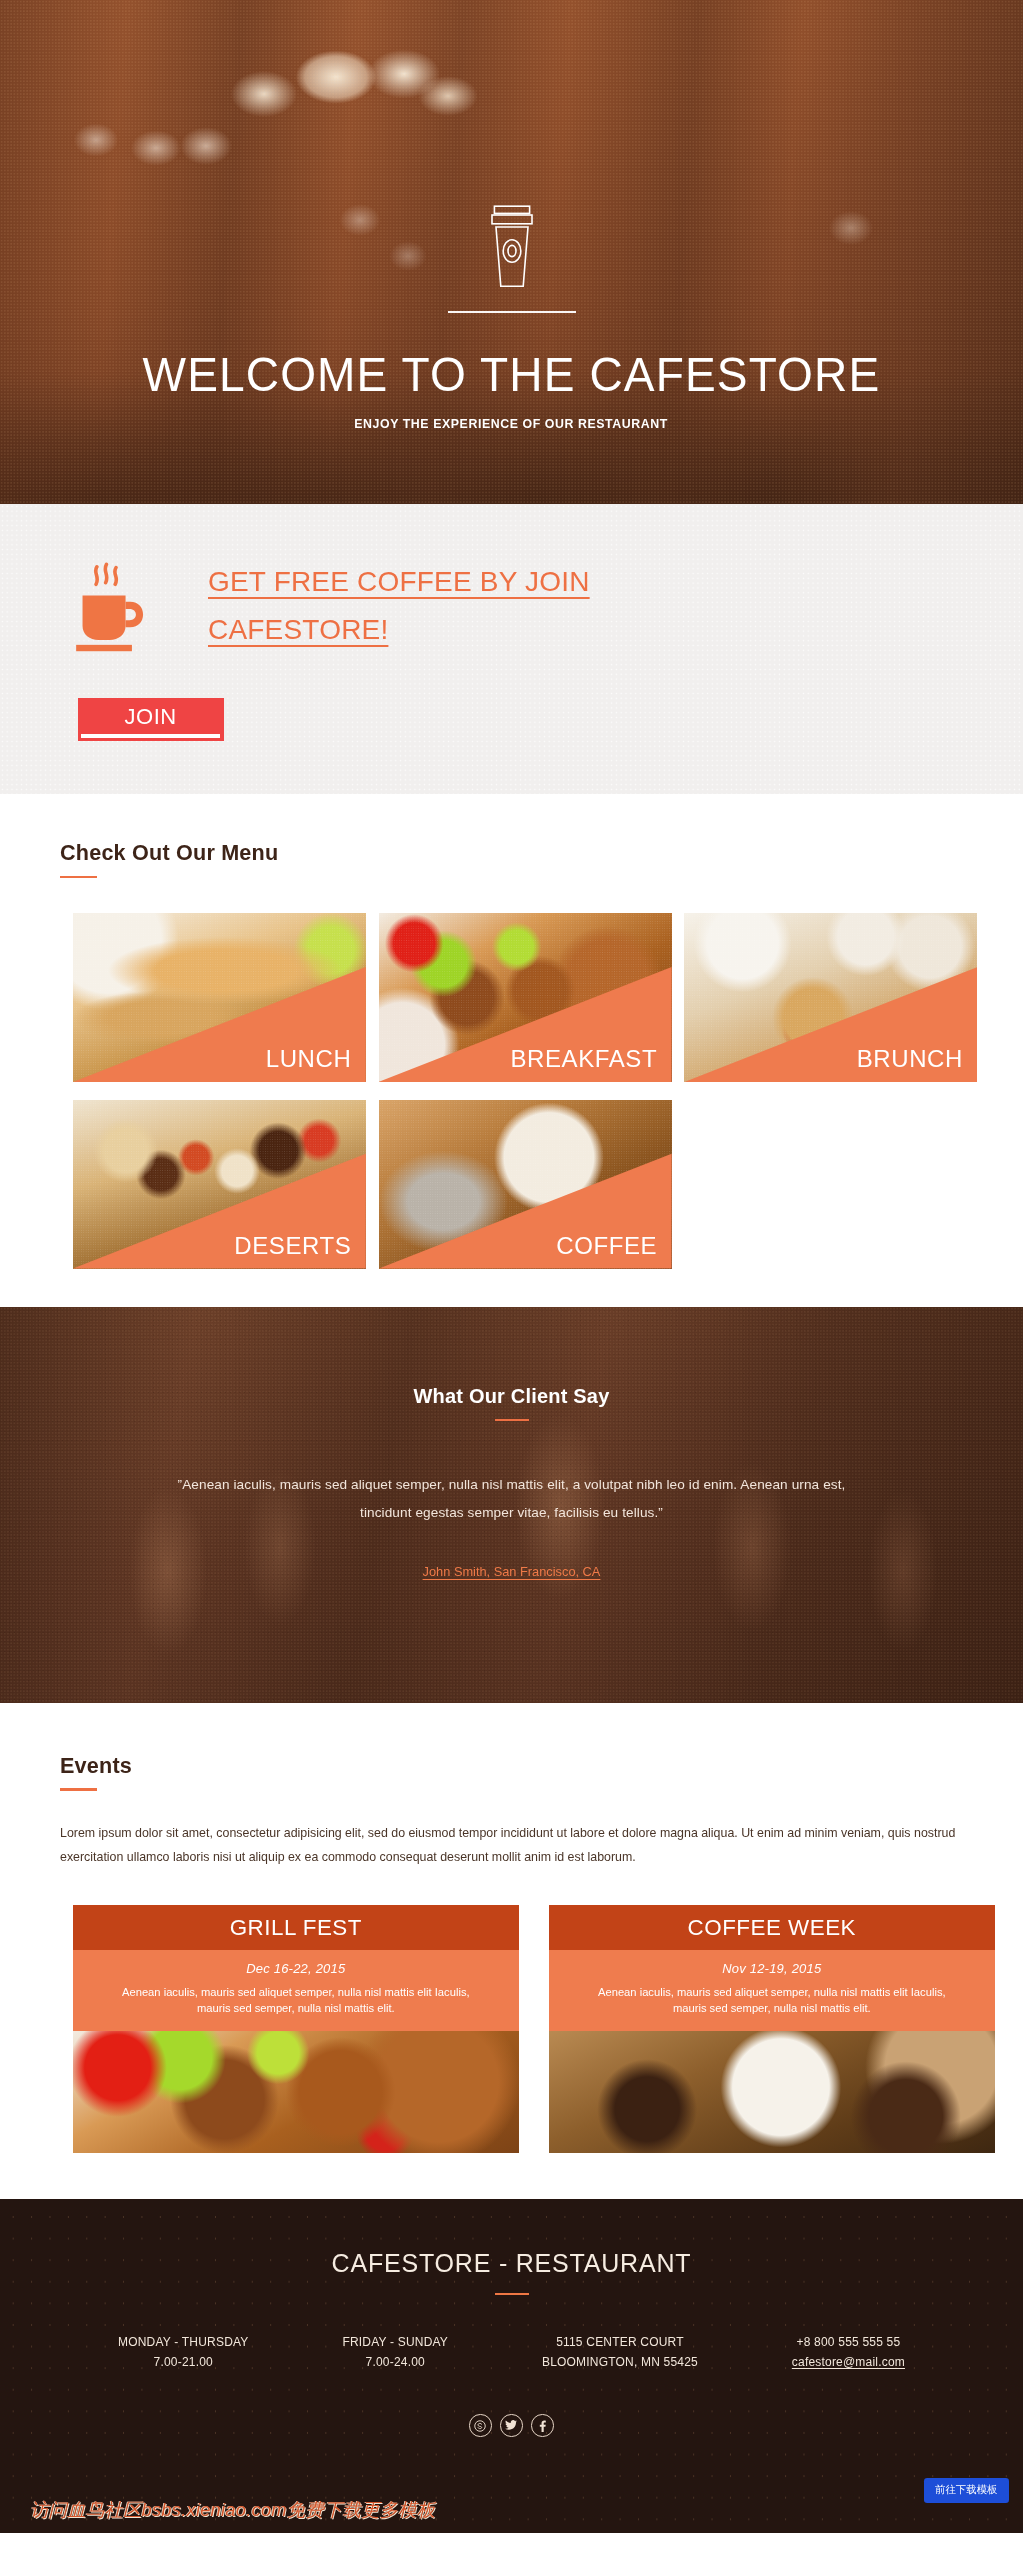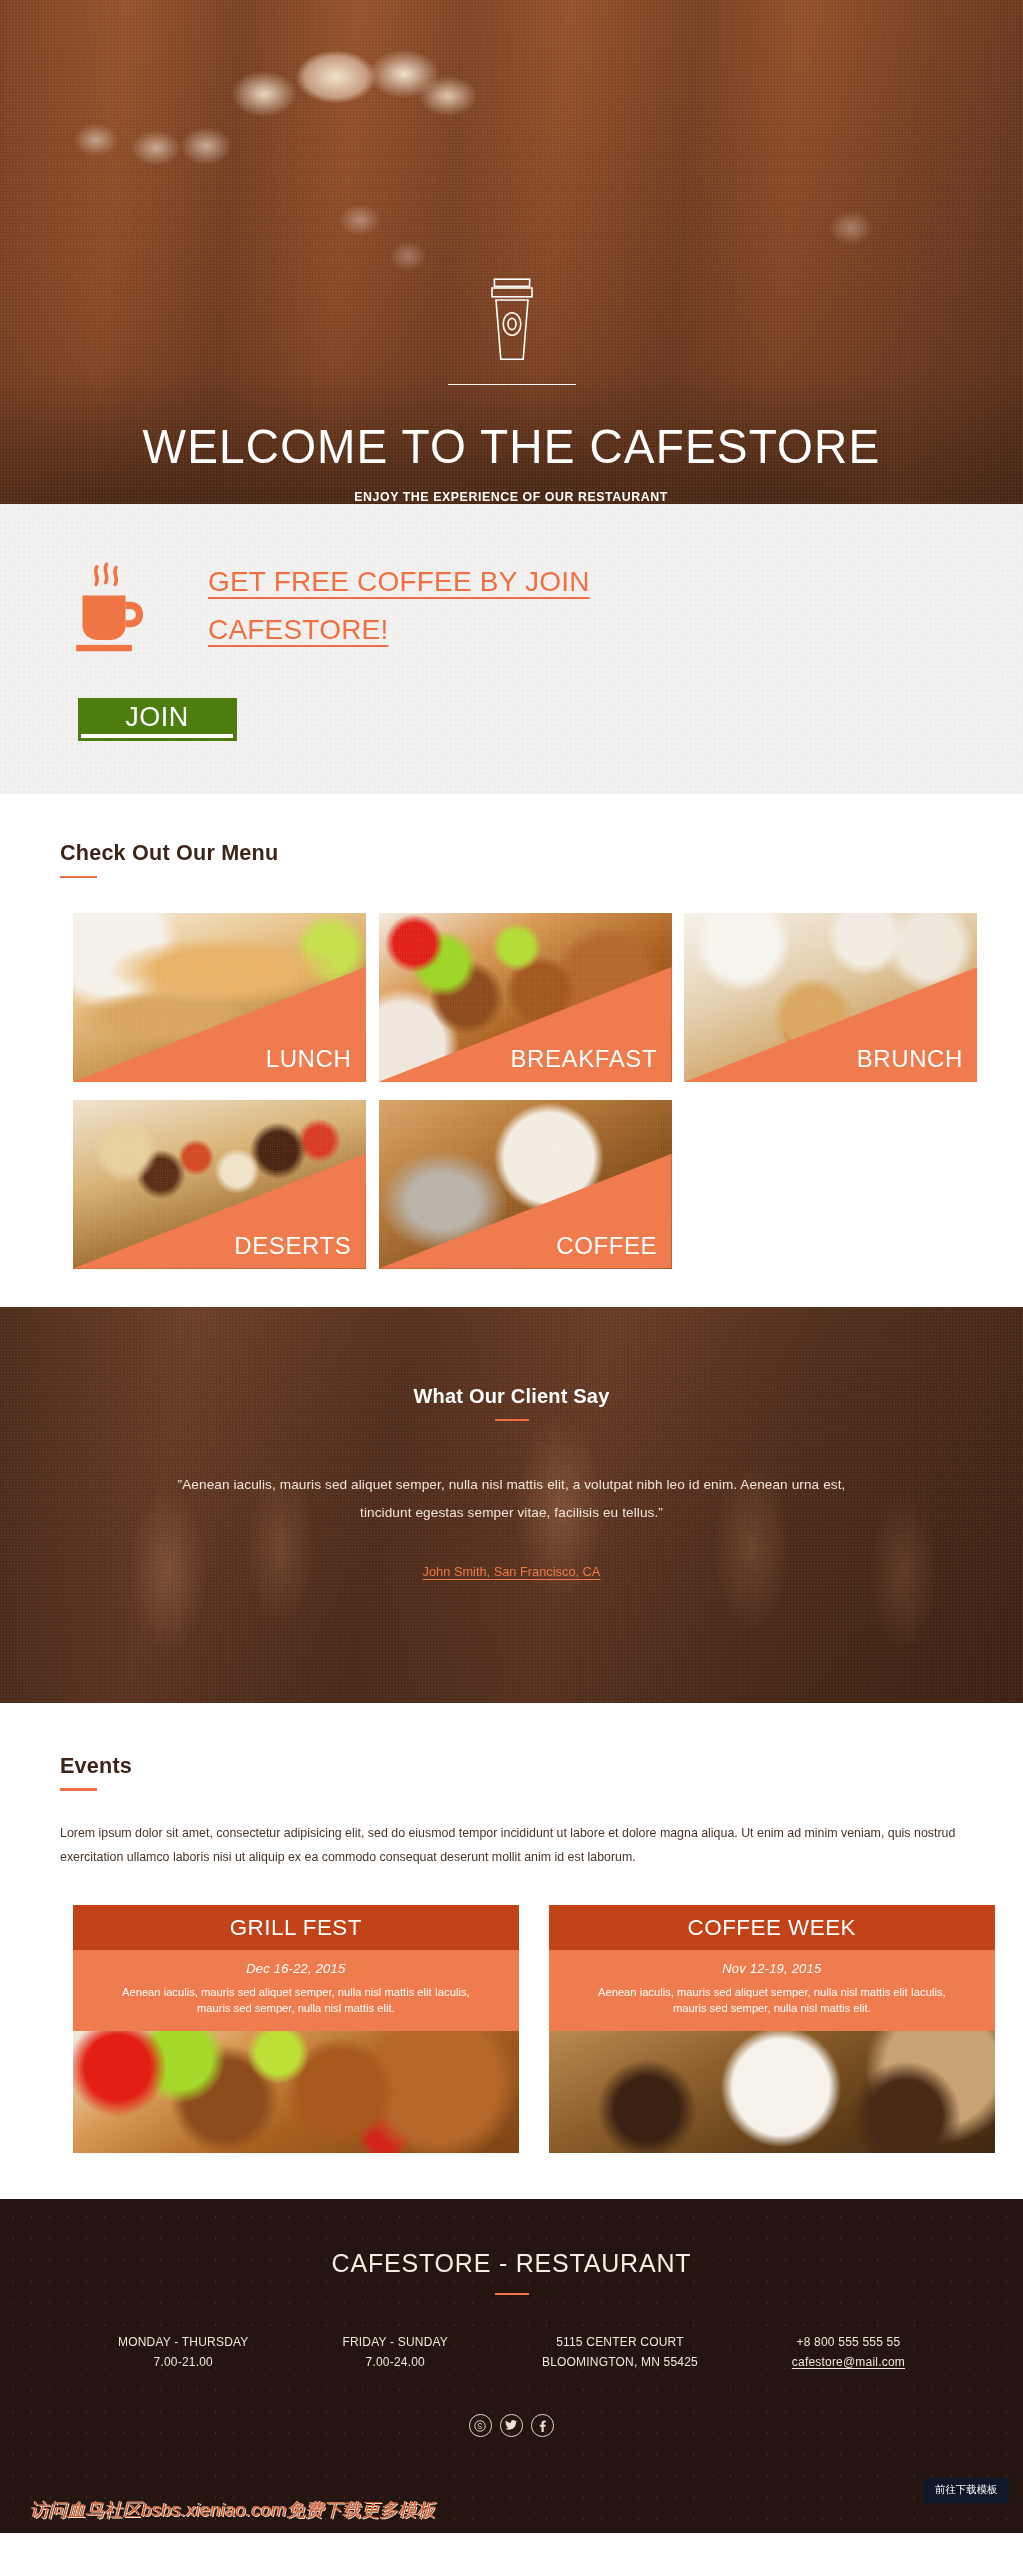--- a/index.html
+++ b/index.html
@@ -50,21 +50,21 @@
     background-image:
       radial-gradient(rgba(255,205,150,.30) 0.5px, transparent 0.6px),
       radial-gradient(rgba(70,34,16,.22) 0.5px, transparent 0.6px);
     background-size: 3.2px 3.2px, 4px 4px;
     background-position: 0 0, 1.6px 2.4px;
   }
   .hero-inner {
     position: relative; z-index: 3;
     width: 100%; height: 100%;
     display: flex; flex-direction: column;
-    align-items: center; justify-content: flex-end;
+    align-items: center; justify-content: center;
     padding-top: 130px;
   }
   .cup-icon { width: 48px; height: 88px; display: block; }
   .hero-divider {
     width: 128px; height: 1.6px; background: #ffffff;
     margin-top: 20px; opacity: .96;
   }
   .hero-title {
     margin-top: 37px;
     font-family: "Liberation Sans Narrow", "Liberation Sans", sans-serif;
@@ -115,26 +115,26 @@
     font-size: 28px;
     line-height: 1.72;
     color: #ee7043;
     text-decoration: underline;
     text-decoration-thickness: 1.6px;
     text-underline-offset: 5.6px;
     letter-spacing: 0.2px;
   }
   .join-btn {
     margin-top: 42px; margin-left: 17.6px;
-    width: 159px; height: 43px;
-    background: #4d7c0f;
+    width: 146px; height: 43px;
+    background: #ef4444;
     border: none;
     color: #ffffff;
     font-family: "Liberation Sans Narrow", "Liberation Sans", sans-serif;
-    font-size: 27px;
+    font-size: 22px;
     letter-spacing: 0.5px;
     cursor: pointer;
     position: relative;
     display: flex; align-items: center; justify-content: center;
     padding-bottom: 4.8px;
   }
   .join-btn::after {
     content: "";
     position: absolute;
     left: 3.2px; right: 3.2px; bottom: 3.2px;
@@ -376,21 +376,21 @@
   }
   .watermark {
     position: absolute; left: 30px; bottom: 11.2px; z-index: 5;
     font-size: 18.4px; font-weight: 400; font-style: italic;
     color: #d2542a; letter-spacing: 0.2px;
     text-shadow: 0.8px 0.8px 0 #f3e6d4, -0.8px 0 0 #f3e6d4;
     white-space: nowrap;
   }
   .dl-btn {
     position: absolute; right: 14.4px; bottom: 30px; z-index: 5;
-    background: #0f172a; color: #fff; border: none; border-radius: 3.2px;
+    background: #1d4ed8; color: #fff; border: none; border-radius: 3.2px;
     padding: 5.6px 11.2px; font-size: 10.4px; cursor: pointer;
     font-family: "DejaVu Sans", sans-serif;
   }
 </style>
 </head>
 <body>
 
 <section class="hero">
   <div class="hero-photo"></div>
   <div class="hero-inner">

